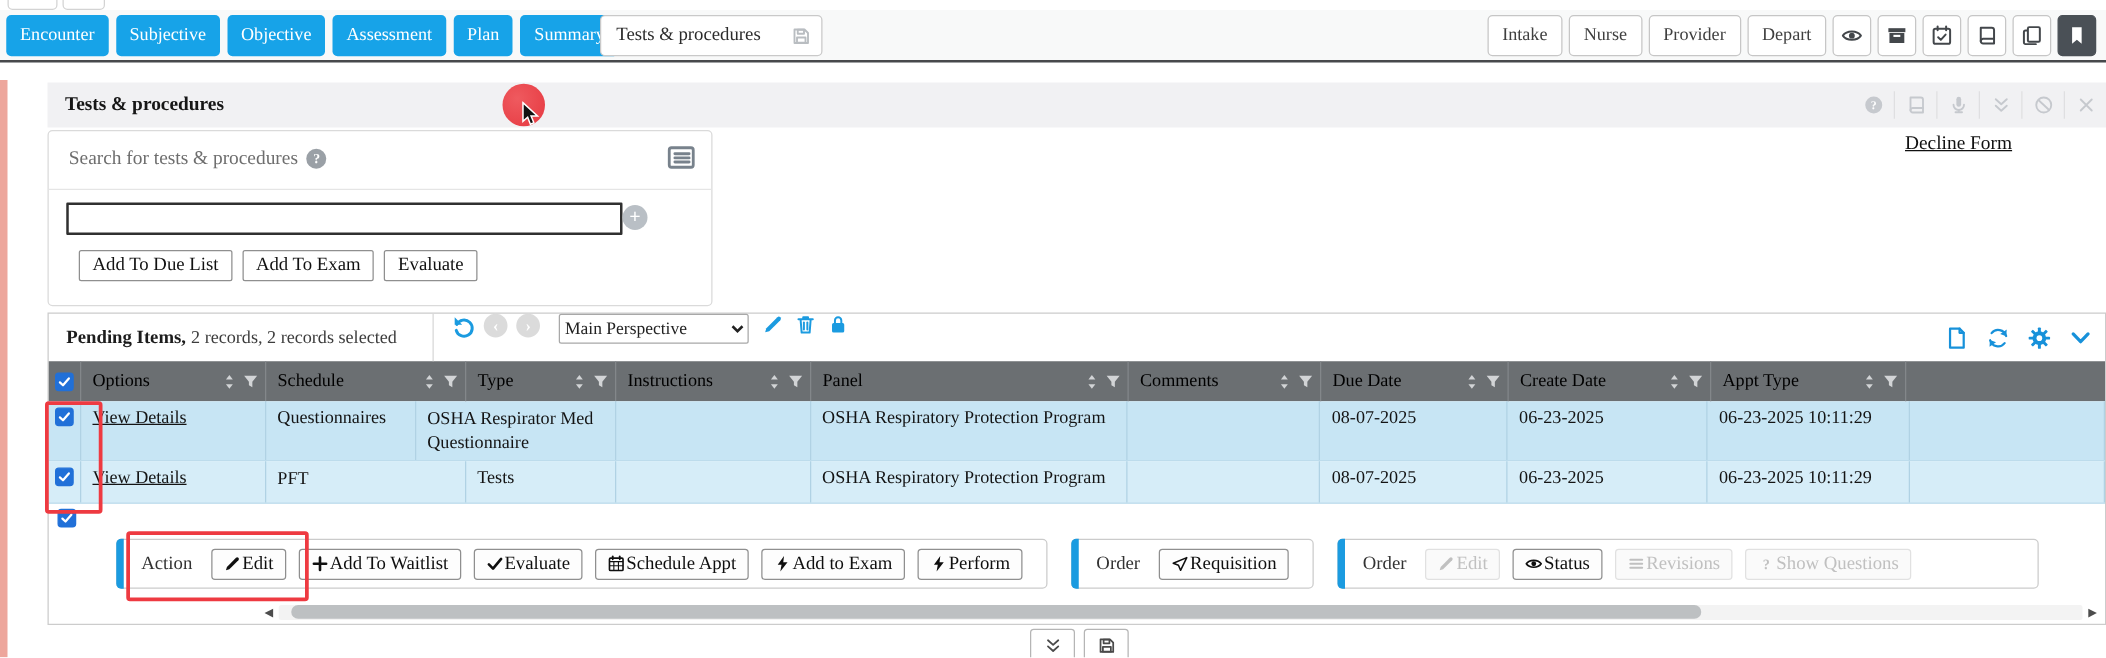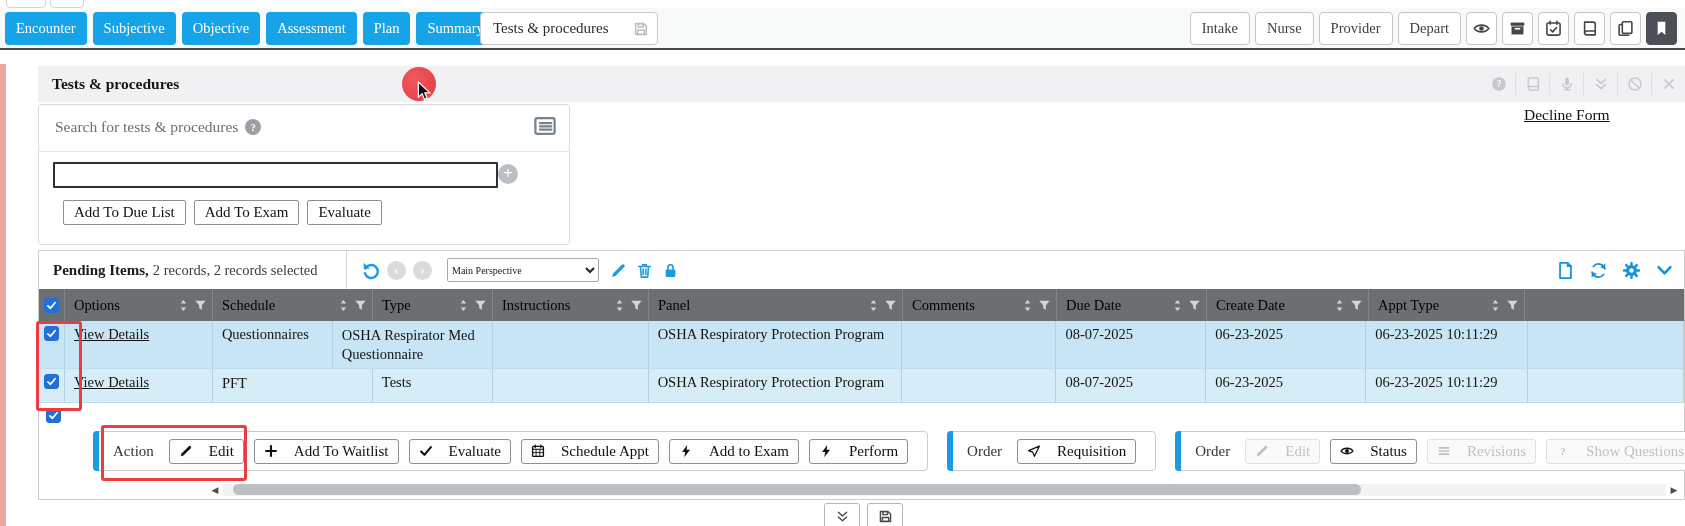--- a/index.html
+++ b/index.html
@@ -42,26 +42,26 @@
   .helpc{width:16px;height:16px;border-radius:50%;background:#9aa0a6;color:#fff;font-size:11px;font-weight:bold;display:flex;align-items:center;justify-content:center}
   .listic{position:absolute;right:12px;top:9px;color:#78828c;font-size:24px}
   .sdiv{position:absolute;left:0;right:0;top:46px;border-top:1px solid #e5e5e5}
   .sinput{position:absolute;left:14px;top:57px;width:433px;height:22px;border:2px solid #303030;border-radius:1px;font-size:14px;padding:0 4px;font-family:inherit}
   .plusc{position:absolute;left:459px;top:59px;width:20px;height:20px;border-radius:50%;background:#b9bfc5;color:#fff;display:flex;align-items:center;justify-content:center;font-size:16px;font-weight:bold;cursor:pointer}
   .sbtns{position:absolute;left:24px;top:95px;display:flex;gap:8px}
   .sbtn{border:1px solid #8f8f8f;background:#fff;border-radius:2px;font-size:15px;color:#111;padding:3px 10px;cursor:pointer;white-space:nowrap}
 
   
   .grid{position:absolute;left:38px;top:250px;width:1647px;height:250px;border:1px solid #ccc;background:#fff;box-sizing:border-box}
-  .gtool{height:38px;display:flex;align-items:center;position:relative}
+  .gtool{height:38px;display:flex;position:relative}
   .gsum{width:308px;height:100%;display:flex;align-items:center;padding-left:14px;box-sizing:border-box;border-right:1px solid #d7d7d7;font-size:14.5px;color:#3c3c3c;white-space:nowrap}
   .gsum b{font-size:15px;color:#1c1c1c;margin-right:4px}
   .gundo{margin-left:13px;color:var(--icon-blue,#1b9be0);cursor:pointer;font-size:20px}
   .gnav{width:19px;height:19px;border-radius:50%;background:#dbdbdb;color:#fff;display:flex;align-items:center;justify-content:center;font-size:13px;font-weight:bold;margin-left:7px}
-  .gsel{margin-left:15px;width:152px;height:24px;font-size:10px;font-family:inherit;color:#222;border:1px solid #a8a8a8;border-radius:2px;background:#fff}
+  .gsel{margin-left:15px;width:152px;height:24px;font-size:14px;font-family:inherit;color:#222;border:1px solid #a8a8a8;border-radius:2px;background:#fff}
   .gtic3{display:flex;gap:9px;margin-left:11px;color:var(--icon-blue,#1b9be0);font-size:17px}
   .gtic3 .ic{cursor:pointer}
   .gtright{position:absolute;right:10px;top:0;height:100%;display:flex;align-items:center;gap:14px;color:#1791da}
   .gtic{cursor:pointer}
 
   .thead{display:flex;background:var(--header-gray,#6b6f72);height:32px;color:#000000}
   .th{display:flex;align-items:center;box-sizing:border-box;padding:0 5px 0 9px;border-right:1px solid #83878a;font-size:14.5px}
   .th.sel{justify-content:center;padding:0}
   .thl{white-space:nowrap;overflow:hidden}
   .hics{margin-left:auto;display:flex;align-items:center;gap:4px;color:#d2d4d6;font-size:13px}
@@ -78,21 +78,21 @@
   .cb.on{background:var(--checkbox-blue,#2170d8);border-color:var(--checkbox-blue,#2170d8)}
   .cb svg{width:11px;height:11px}
 
   .gfoot{position:relative;height:95px}
   .fcb{position:absolute;left:7px;top:4px}
   .agroups{position:absolute;left:54px;top:28px;display:flex;gap:19px;align-items:flex-start}
   .agroup{position:relative;height:40px;border:1px solid #cbcbcb;border-radius:4px;background:#fff;display:flex;align-items:center;padding:0 14px 0 13px;box-sizing:border-box;white-space:nowrap}
   .agroup::before{content:"";position:absolute;left:-1px;top:-1px;bottom:-1px;width:6px;background:var(--icon-blue,#1b9be0);border-radius:4px 0 0 4px}
   .agroup:last-child{padding-right:96px}
   .albl{font-size:15px;color:#333;margin:0 10px 0 6px}
-  .abtn{display:inline-flex;align-items:center;gap:16px;margin:0 5px;border:1px solid #8f8f8f;background:#fdfdfd;border-radius:3px;padding:3px 9px;font-size:15px;color:#0f0f0f;cursor:pointer;white-space:nowrap}
+  .abtn{display:inline-flex;align-items:center;gap:1px;margin:0 5px;border:1px solid #8f8f8f;background:#fdfdfd;border-radius:3px;padding:3px 9px;font-size:15px;color:#0f0f0f;cursor:pointer;white-space:nowrap}
   .abtn .ic{font-size:14px}
   .abtn.dis{border-color:#e1e1e1;color:#c0c0c0;background:#fafafa;cursor:default}
 
   .hscroll{position:absolute;left:170px;right:4px;bottom:3px;height:13px;display:flex;align-items:center;gap:2px}
   .harr{font-size:9px;color:#4d4d4d;width:12px;text-align:center;cursor:pointer}
   .htrack{flex:1;height:12px;background:#f3f3f3;position:relative;border-radius:2px}
   .hthumb{position:absolute;left:10px;top:0.5px;width:1128px;height:11px;background:#bdc0c2;border-radius:6px;cursor:pointer}
 
   .redbox{position:absolute;border:3px solid var(--annotation-red,#ee3a41);border-radius:3px;pointer-events:none}
   .rb-checks{left:-3px;top:70px;width:40px;height:84px}

